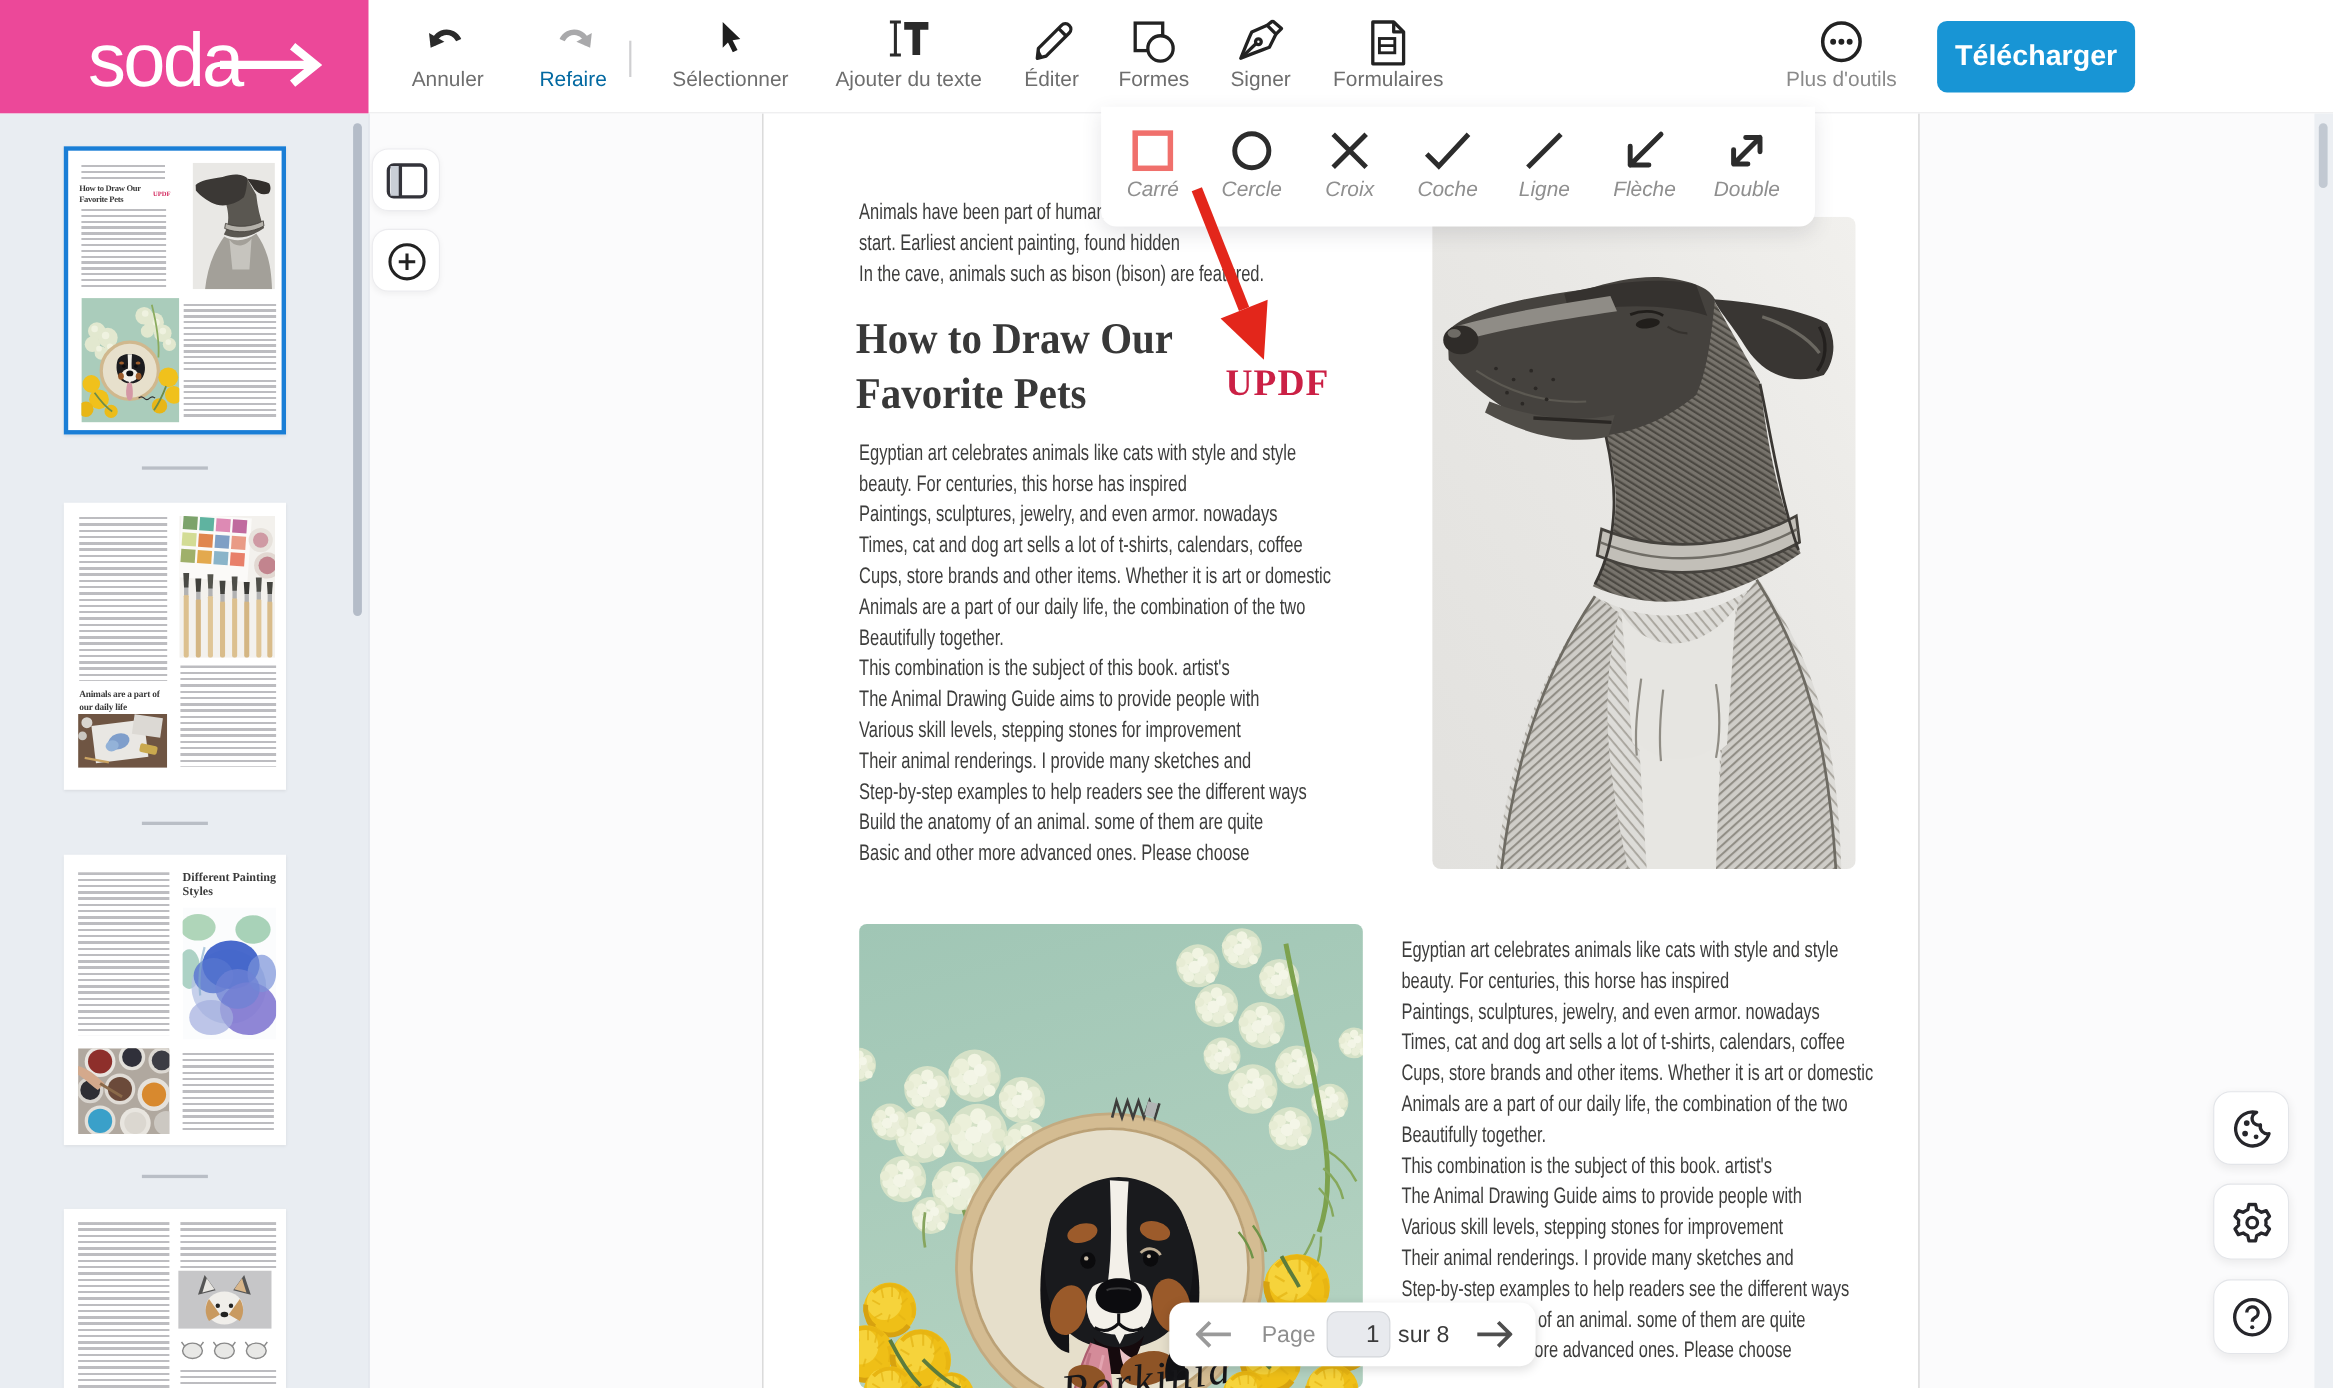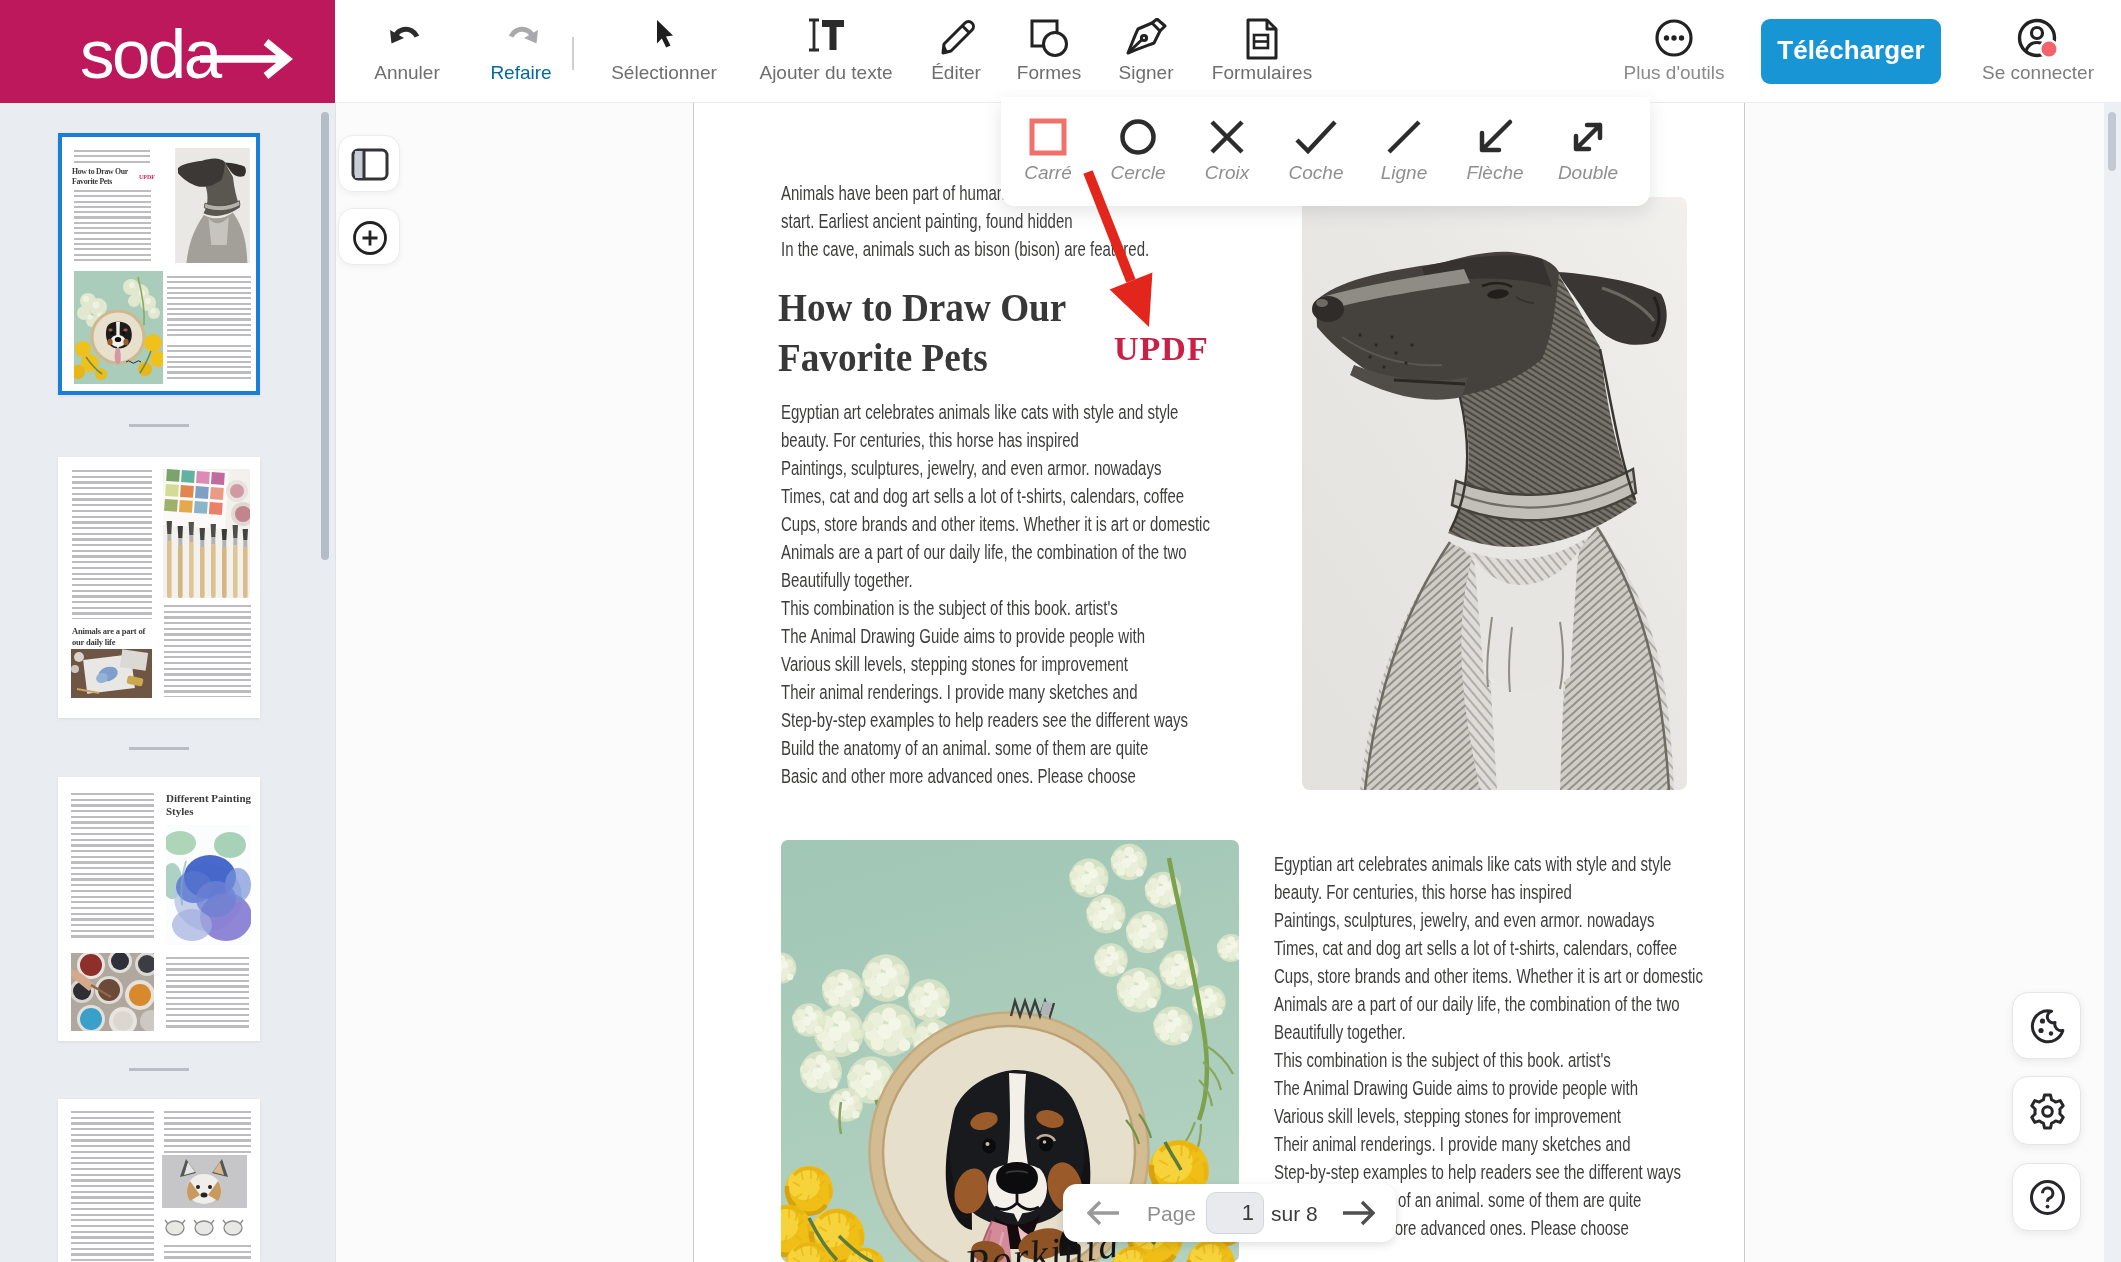--- a/index.html
+++ b/index.html
@@ -4,21 +4,21 @@
 <style>
   * { margin:0; padding:0; box-sizing:border-box; }
   html,body { width:2121px; height:1262px; overflow:hidden; background:#fbfbfc;
     font-family:"Liberation Sans", sans-serif; }
   .abs { position:absolute; }
   #stage { position:relative; width:2121px; height:1262px; }
 
   
   #toolbar { position:absolute; left:0; top:0; width:2121px; height:103px;
     background:#fff; border-bottom:1px solid #ebebed; z-index:30; }
-  #logo { position:absolute; left:0; top:0; width:335px; height:103px; background:#be185d; }
+  #logo { position:absolute; left:0; top:0; width:335px; height:103px; background:#ec4899; }
   .titem { position:absolute; top:0; height:103px; text-align:center; color:#6e6e6e; }
   .titem .lab { position:absolute; left:0; right:0; top:62px; font-size:19px; white-space:nowrap; }
   .ticon { position:absolute; left:50%; transform:translateX(-50%); top:18px; }
   .tdivider { position:absolute; left:572px; top:37px; width:1.5px; height:33px; background:#cfcfd1; }
   #dlbtn { position:absolute; left:1761px; top:19px; width:180px; height:65px;
     background:#1895d5; border-radius:9px; color:#fff; font-weight:bold; font-size:26px;
     text-align:center; line-height:63px; }
 
   
   #dropdown { position:absolute; left:1001px; top:97px; width:649px; height:109px;
@@ -649,30 +649,20 @@
     </div>
     <div class="titem" style="left:1614px;width:120px;color:#8a8a8a;">
       <svg class="ticon" width="40" height="40" viewBox="0 0 40 40">
           <circle cx="20" cy="20" r="17" stroke="#222" stroke-width="3.2" fill="none"></circle>
           <circle cx="12.5" cy="20" r="2.7" fill="#222"></circle>
           <circle cx="20" cy="20" r="2.7" fill="#222"></circle>
           <circle cx="27.5" cy="20" r="2.7" fill="#222"></circle>
         </svg>
       <div class="lab">Plus d'outils</div>
     </div>
-    <div class="titem" style="left:1968px;width:140px;color:#7d7d7d;">
-      <svg class="ticon" width="44" height="44" viewBox="0 0 44 44">
-          <circle cx="21" cy="20" r="17.5" stroke="#222" stroke-width="3.4" fill="none"></circle>
-          <circle cx="21" cy="15" r="5.5" stroke="#222" stroke-width="3.2" fill="none"></circle>
-          <path d="M 10 33 C 12 26.5 16 24.5 21 24.5 C 26 24.5 30 26.5 32 33" stroke="#222" stroke-width="3.2" fill="none"></path>
-          <circle cx="33" cy="31" r="10" fill="#fff"></circle>
-          <circle cx="33" cy="31" r="7.5" fill="#f4636b"></circle>
-        </svg>
-      <div class="lab">Se connecter</div>
-    </div>
     <div class="tdivider"></div>
     <div id="dlbtn">Télécharger</div>
   </div>
 
   <div id="dropdown">
     <div class="ditem" style="left:2px;">
       <svg width="38" height="38" viewBox="0 0 38 38">
           <rect x="3" y="3" width="32" height="32" stroke="#f0706c" stroke-width="5" fill="none"></rect>
         </svg>
       <div class="lab">Carré</div>

